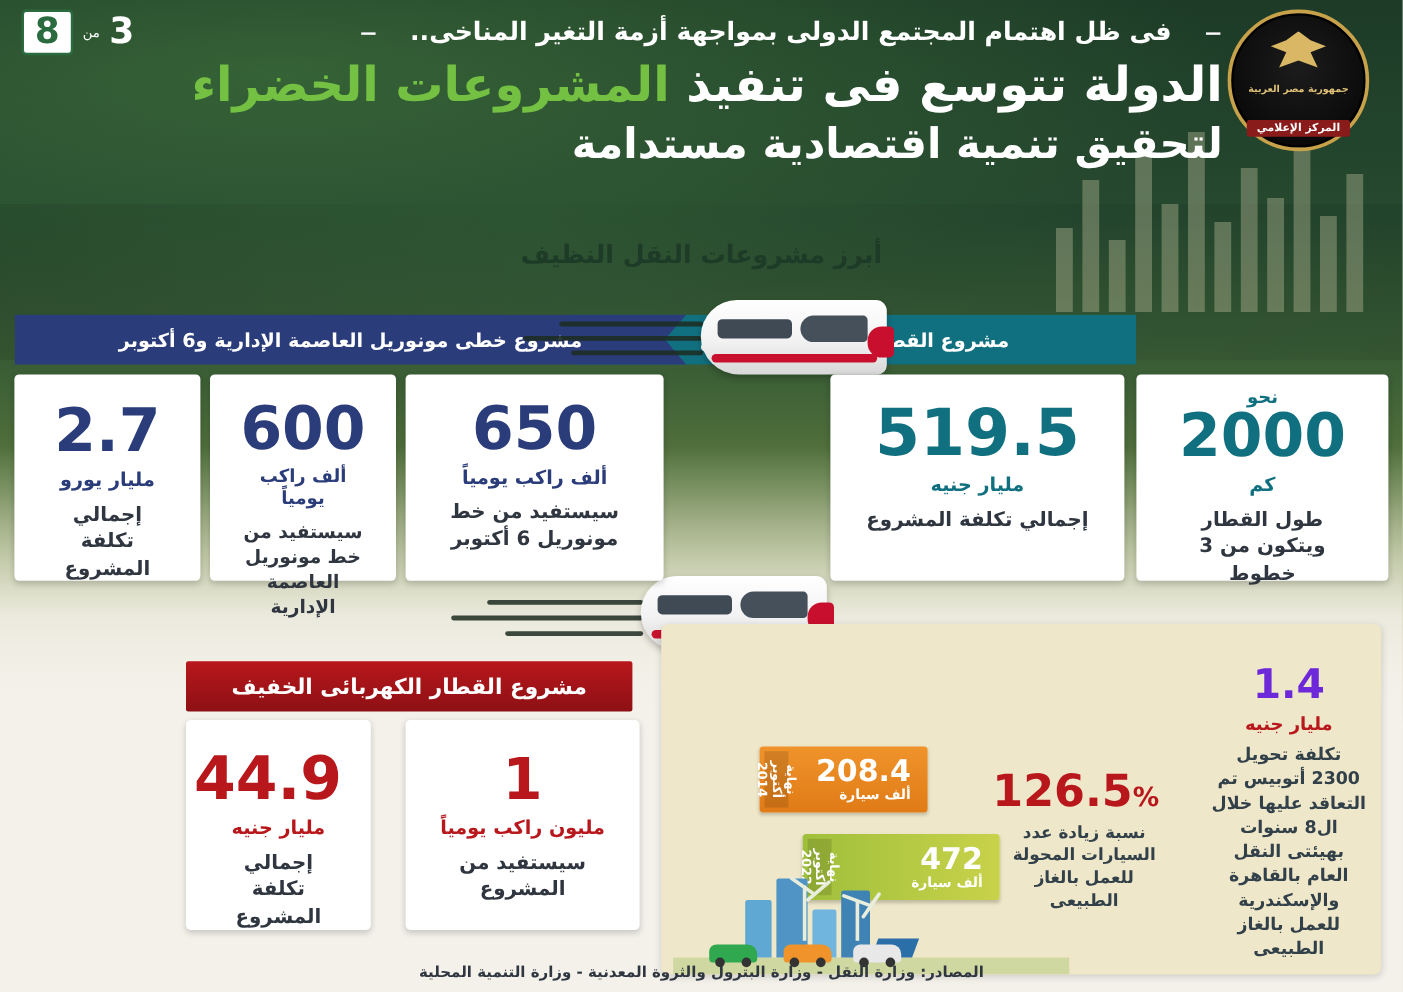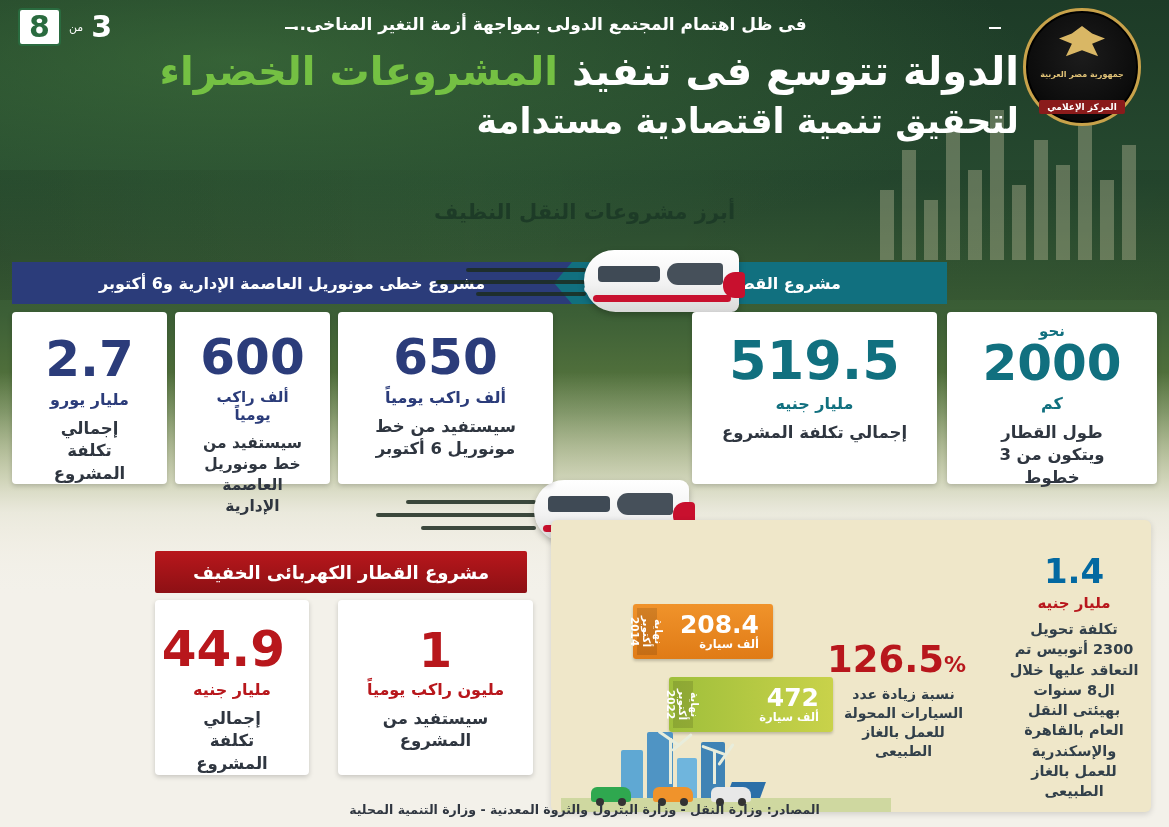--- a/index.html
+++ b/index.html
@@ -38,22 +38,22 @@
   .logo .txt-bot { position:absolute; left:0; right:0; bottom:12px; text-align:center;
                    color:#fff; font-size:9px; font-weight:bold; background:#8a1b1b;
                    padding:2px 0; width:86px; margin:0 auto; border-radius:2px;}
 
   .counter { position:absolute; left:18px; top:8px; display:flex; align-items:center; gap:6px; }
   .counter .cur { background:#fff; color:#2a6b3f; font-weight:bold; font-size:30px;
                   border:2px solid #2a6b3f; border-radius:4px; padding:0 9px; line-height:34px; }
   .counter .of { color:#fff; font-size:11px; margin:0 2px; }
   .counter .tot { color:#fff; font-weight:bold; font-size:30px; line-height:34px; }
 
-  .kicker { position:absolute; right:176px; top:14px; width:700px; text-align:left;
-            color:#ffffff; font-size:17px; font-weight:bold; letter-spacing:0; }
+  .kicker { position:absolute; right:160px; top:14px; width:700px; text-align:center;
+            color:#ffffff; font-size:21px; font-weight:bold; letter-spacing:0; }
   .kicker .rule { position:absolute; right:-8px; top:13px; width:12px; height:2px; background:#fff; }
   .kicker .rule2 { position:absolute; left:-8px; top:13px; width:12px; height:2px; background:#fff; }
 
   .title { position:absolute; right:150px; top:46px; width:880px; text-align:right;
            line-height:1.28; }
   .title .l1 { font-size:40px; font-weight:bold; color:#ffffff; }
   .title .green { color:#74c043; }
   .title .l2 { font-size:35px; font-weight:bold; color:#ffffff; margin-top:2px; }
 
   .subhead { position:absolute; right:0; left:0; top:200px; text-align:center;
@@ -100,21 +100,21 @@
   .gas-left { position:absolute; right:12px; top:34px; width:130px; text-align:center; }
   .gas-left .big { font-size:34px; color:#b8171c; }
   .gas-left .unit { font-size:15px; color:#b8171c; }
   .gas-left .desc { font-size:14.5px; color:#32404a; line-height:1.4; margin-top:7px; }
 
   .pct { position:absolute; right:185px; top:118px; width:125px; text-align:center; }
   .pct .num { font-size:37px; font-weight:bold; color:#b8171c; }
   .pct .num .sym { font-size:22px; }
   .pct .desc { font-size:14px; font-weight:bold; color:#32404a; line-height:1.35; margin-top:4px; }
 
-  .barwrap { position:absolute; right:318px; top:84px; width:200px; }
+  .barwrap { position:absolute; right:318px; top:102px; width:200px; }
   .bar { position:relative; height:55px; border-radius:3px; display:flex; align-items:center;
          color:#fff; box-shadow:0 2px 3px rgba(0,0,0,.2); margin-bottom:18px; }
   .bar.orange { background:linear-gradient(180deg,#f0932b,#e07b16); width:140px; margin-right:60px;}
   .bar.green  { background:linear-gradient(90deg,#9fbf3b,#c9d24a); width:164px; margin-right:0;}
   .bar .val { font-size:25px; font-weight:bold; padding-right:14px; line-height:1; }
   .bar .val small { display:block; font-size:11.5px; font-weight:bold; margin-top:2px; }
   .bar .yr { position:absolute; left:4px; top:4px; bottom:4px; width:20px;
              writing-mode:vertical-rl; text-align:center; font-size:10.5px; font-weight:bold;
              color:#fff; display:flex; align-items:center; justify-content:center; }
   .bar.orange .yr { background:rgba(0,0,0,.12); }
@@ -271,21 +271,21 @@
 
   <div class="card" id="card-449">
     <div class="big red-txt" style="font-size:50px; margin-top:14px">44.9</div>
     <div class="unit red-txt">مليار جنيه</div>
     <div class="desc">إجمالي تكلفة المشروع</div>
   </div>
 
   <div class="gas-panel">
 
     <div class="gas-left">
-      <div class="big" style="font-size:34px; color:#0369a1">1.4</div>
+      <div class="big" style="font-size:34px; color:#6d28d9">1.4</div>
       <div class="unit" style="color:#b8171c">مليار جنيه</div>
       <div class="desc" style="font-size:14.5px">تكلفة تحويل 2300 أتوبيس تم التعاقد عليها خلال ال8 سنوات بهيئتى النقل العام بالقاهرة والإسكندرية للعمل بالغاز الطبيعى</div>
     </div>
 
     <div class="pct">
       <div class="num">
         <span>126.5</span><span class="sym">%</span>
       </div>
       <div class="desc">نسبة زيادة عدد السيارات المحولة للعمل بالغاز الطبيعى</div>
     </div>

